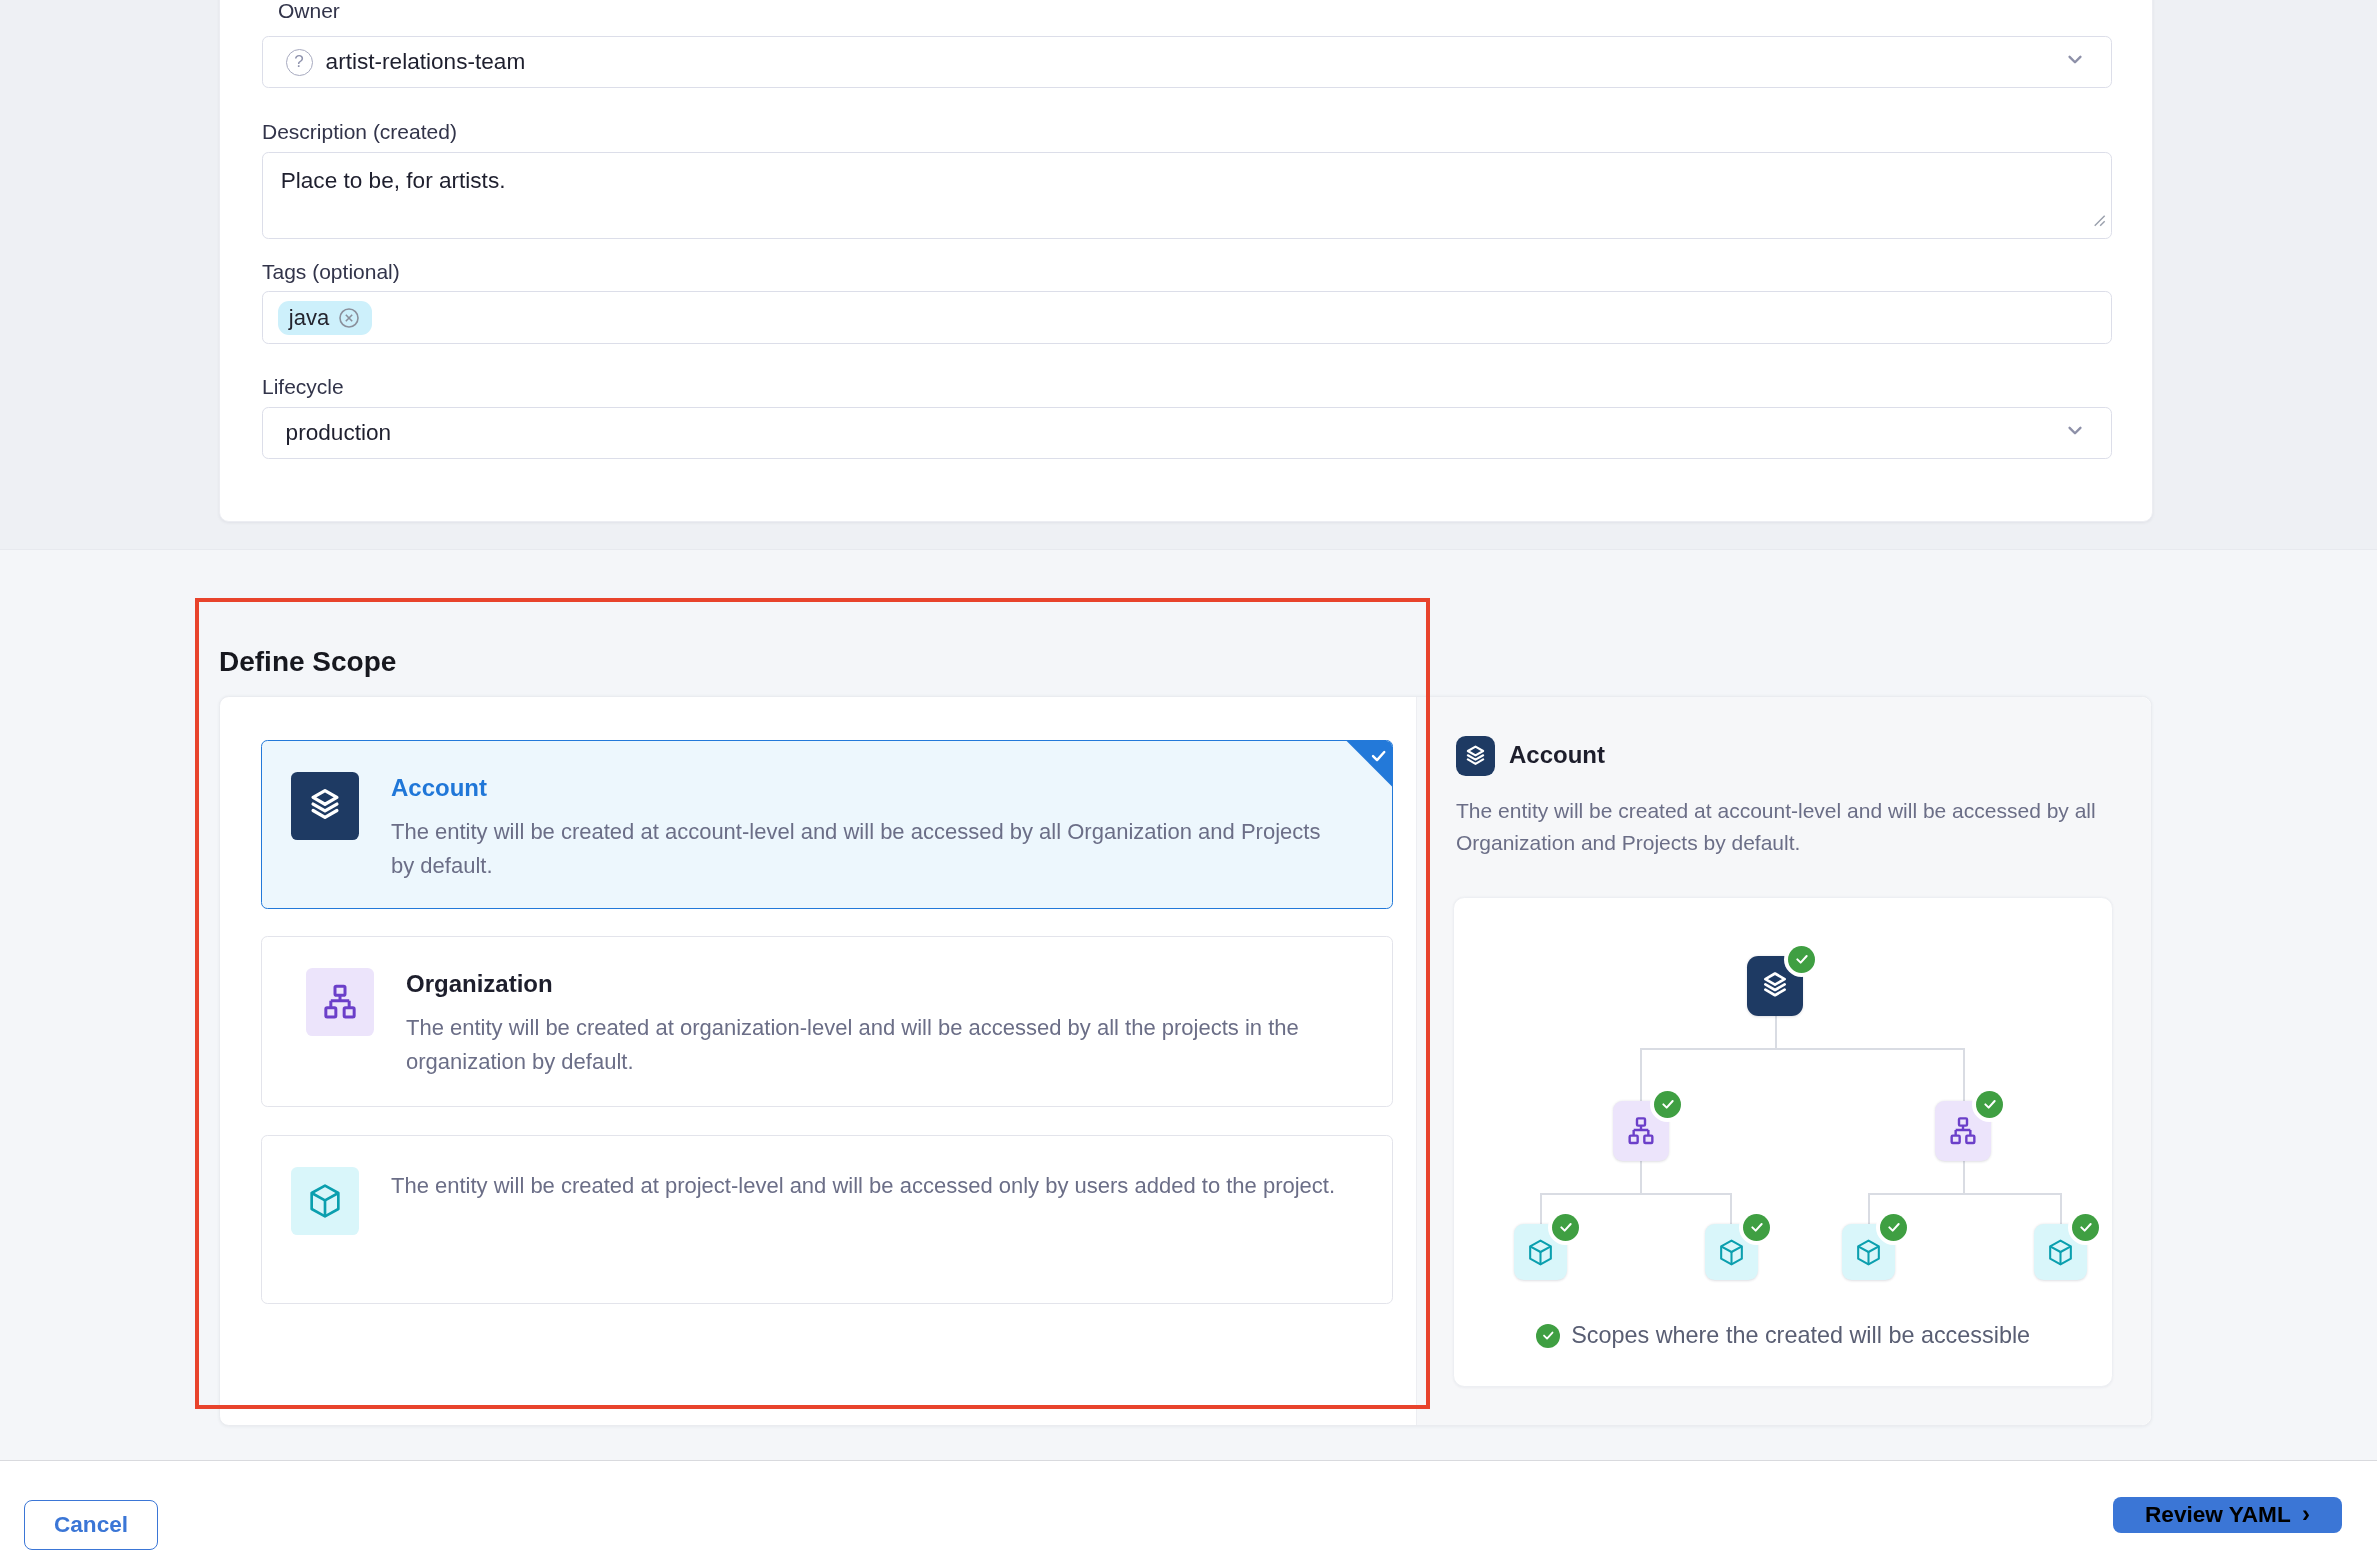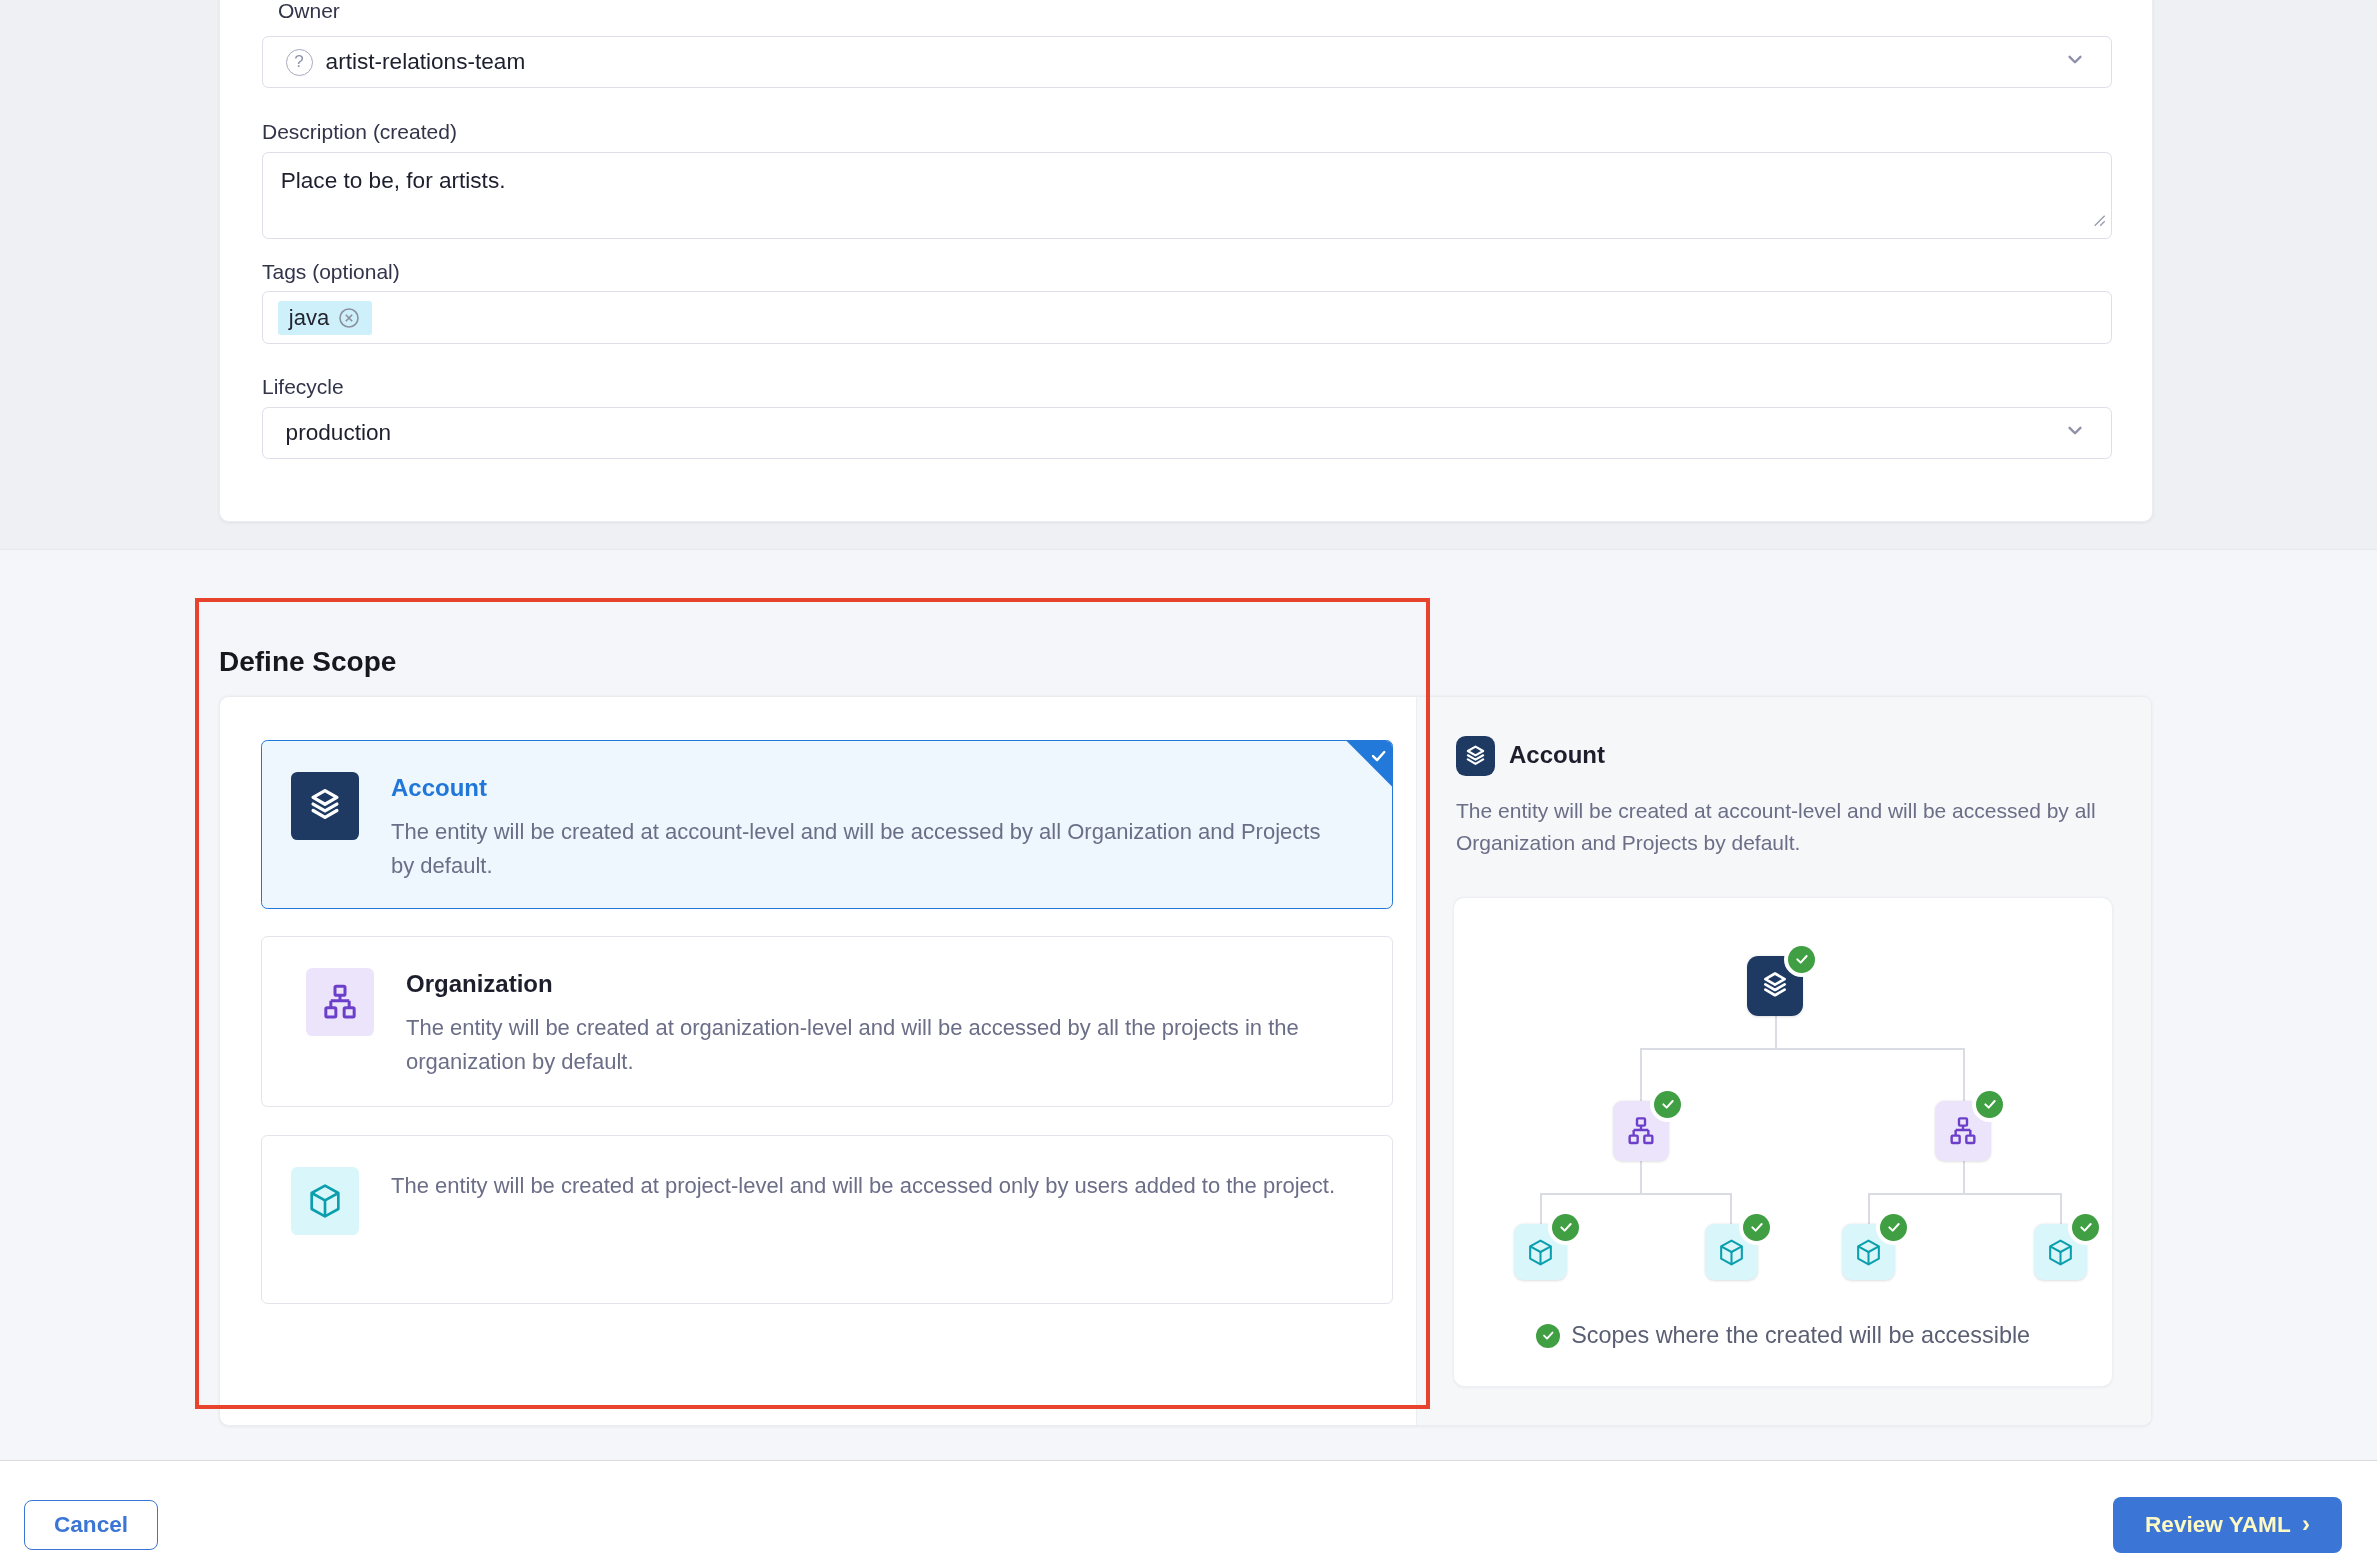--- a/index.html
+++ b/index.html
@@ -15,21 +15,21 @@
     border-radius:6.4px;display:flex;align-items:center;font-size:22.6px;color:#1e1f2e;}
   .select{height:52px;padding:0 22.6px;}
   .chev{margin-left:auto;flex:0 0 auto;}
   .help-circle{width:27px;height:27px;border:1.6px solid #a7aabf;border-radius:50%;color:#8f93ad;
     display:flex;align-items:center;justify-content:center;font-size:17px;margin-right:13px;flex:0 0 auto;}
   .textarea{position:absolute;left:261px;width:1850px;height:87px;background:#fff;border:1.6px solid #dcdee9;
     border-radius:6.4px;padding:14.5px 17.7px;font-size:22.6px;color:#1e1f2e;}
   .resize-grip{position:absolute;right:4.8px;bottom:4.8px;}
   .tags-box{position:absolute;left:261px;width:1850px;height:53px;background:#fff;border:1.6px solid #dcdee9;
     border-radius:6.4px;display:flex;align-items:center;padding:0 14.5px;}
-  .chip{display:flex;align-items:center;gap:8px;background:#cdf0fb;border-radius:3px;height:34px;
+  .chip{display:flex;align-items:center;gap:8px;background:#cdf0fb;border-radius:11px;height:34px;
     padding:0 11.3px;font-size:22px;color:#23242e;}
 
   
   .scope-title{position:absolute;left:219px;top:646px;font-size:28px;font-weight:700;color:#17181f;}
   .scope-panel{position:absolute;left:219px;top:696px;width:1933px;height:730px;background:#ffffff;
     border:0.8px solid #eaecf0;border-radius:9.7px;box-shadow:0 0.8px 3.2px rgba(40,45,70,.06);}
   .preview-pane{position:absolute;right:0;top:0;width:735px;height:100%;background:#f6f7f9;
     border-left:0.8px solid #edeef2;border-radius:0 9.7px 9.7px 0;}
 
   .opt-card{position:absolute;left:261px;width:1132px;background:#fff;border:1.6px solid #e3e4eb;border-radius:6.4px;
@@ -65,22 +65,22 @@
   .caption-text{font-size:23.4px;color:#595e73;}
 
   
   .annotation{position:absolute;left:195px;top:598px;width:1235px;height:811px;border:4px solid #e8432c;
     pointer-events:none;z-index:50;}
 
   
   .footer{position:absolute;left:0;top:1460px;width:100%;height:100px;background:#ffffff;border-top:1.6px solid #d9dade;}
   .btn-cancel{position:absolute;left:24px;top:39px;width:134px;height:50px;border:1.6px solid #3b76d6;border-radius:8px;
     background:#fff;color:#3b76d6;font-size:22.6px;font-weight:700;display:flex;align-items:center;justify-content:center;cursor:pointer;}
-  .btn-review{position:absolute;left:2113px;top:36px;width:229px;height:56px;border:none;border-radius:8px;
-    background:#3b76d6;color:#fef9c3;font-size:22.6px;font-weight:700;display:flex;align-items:center;justify-content:center;gap:11.3px;cursor:pointer;}
+  .btn-review{position:absolute;left:2113px;top:36px;width:229px;height:36px;border:none;border-radius:8px;
+    background:#3b76d6;color:#000000;font-size:22.6px;font-weight:700;display:flex;align-items:center;justify-content:center;gap:11.3px;cursor:pointer;}
   .btn-review .rchev{font-size:24px;font-weight:700;transform:translateY(-0.8px);}
 </style>
 </head>
 <body>
 
 <div class="screen">
   <div class="bg-top"></div>
 
   <section class="form-card">
 

